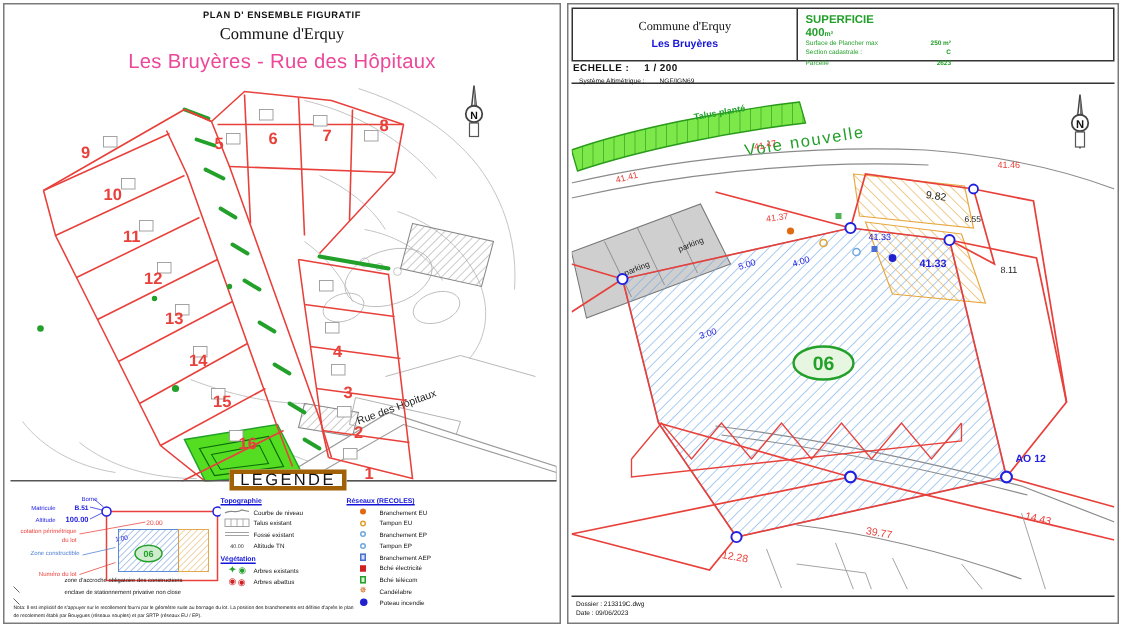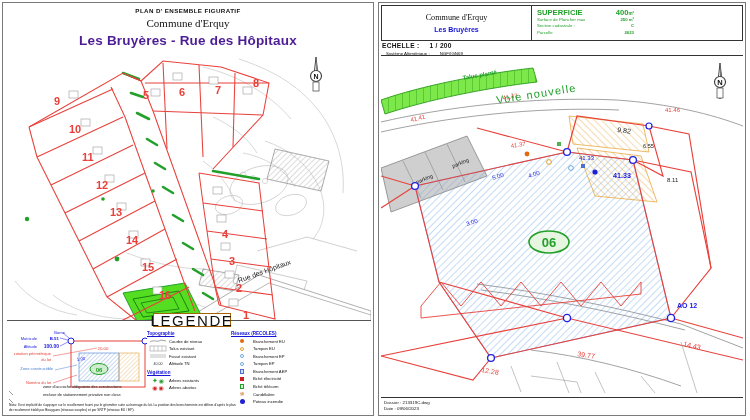--- a/index.html
+++ b/index.html
@@ -36,21 +36,21 @@
   }
   .lp-title-small {
     font-size: 6.2px; letter-spacing: .4px; color: #111;
     font-weight: 600;
   }
   .lp-title-mid {
     font-size: 11px; color: #111; margin-top: 3px;
     font-family: "Liberation Serif", serif;
   }
   .lp-title-big {
-    font-size: 13.5px; color: #4c1d95; font-weight: bold;
+    font-size: 13.5px; color: #ec4899; font-weight: normal;
     margin-top: 4px; letter-spacing: .2px;
   }
 
   
   .north {
     position: absolute;
     width: 22px; height: 40px;
   }
   .north svg { display:block; }
 
@@ -71,23 +71,23 @@
     left: 4px; bottom: 2px;
     width: 364px; height: 100px;
   }
   .legend-title-bar {
     position: absolute; top: 0; left: 0; width: 100%; height: 14px;
   }
   .legend-box {
     position: absolute;
     left: 146px; top: 0;
     width: 78px; height: 14px;
-    border: 1px solid #a16207;
+    border: 3px solid #a16207;
     display: flex; align-items: center; justify-content: center;
-    font-size: 15px; letter-spacing: 1.6px; color: #111;
+    font-size: 11px; letter-spacing: 1.6px; color: #111;
     background: #fff;
   }
   .legend-rule {
     position: absolute; top: 7px; height: 1px; background: #555;
   }
   .legend-rule.l { left: 0; width: 146px; }
   .legend-rule.r { left: 224px; width: 140px; }
 
   .legend-cols {
     position: absolute; top: 16px; left: 0; width: 100%; height: 84px;
@@ -142,21 +142,21 @@
     width: 104px; display:flex; align-items:center; justify-content:center;
   }
   .rh-lot .lotlabel {
     font-size: 17px; font-weight: bold; color: #ef2b20; letter-spacing: 1px;
   }
   .rh-sup {
     width: 106px; border-right: none; padding: 2px 4px 0 5px;
   }
   .sup-top {
     display:flex; justify-content: space-between; align-items:baseline;
-    color:#22a02a; font-weight: bold; font-size: 7.6px;
+    color:#22a02a; font-weight: bold; font-size: 7.6px; flex-direction: column;
   }
   .sup-top .u { font-size: 4.6px; }
   .sup-row {
     display:flex; justify-content: space-between;
     color:#22a02a; font-size: 4.3px; line-height: 1.5;
   }
   .sup-row .v { font-weight: 600; }
 
   .rp-scale {
     position: absolute; top: 39px; left: 3px;

